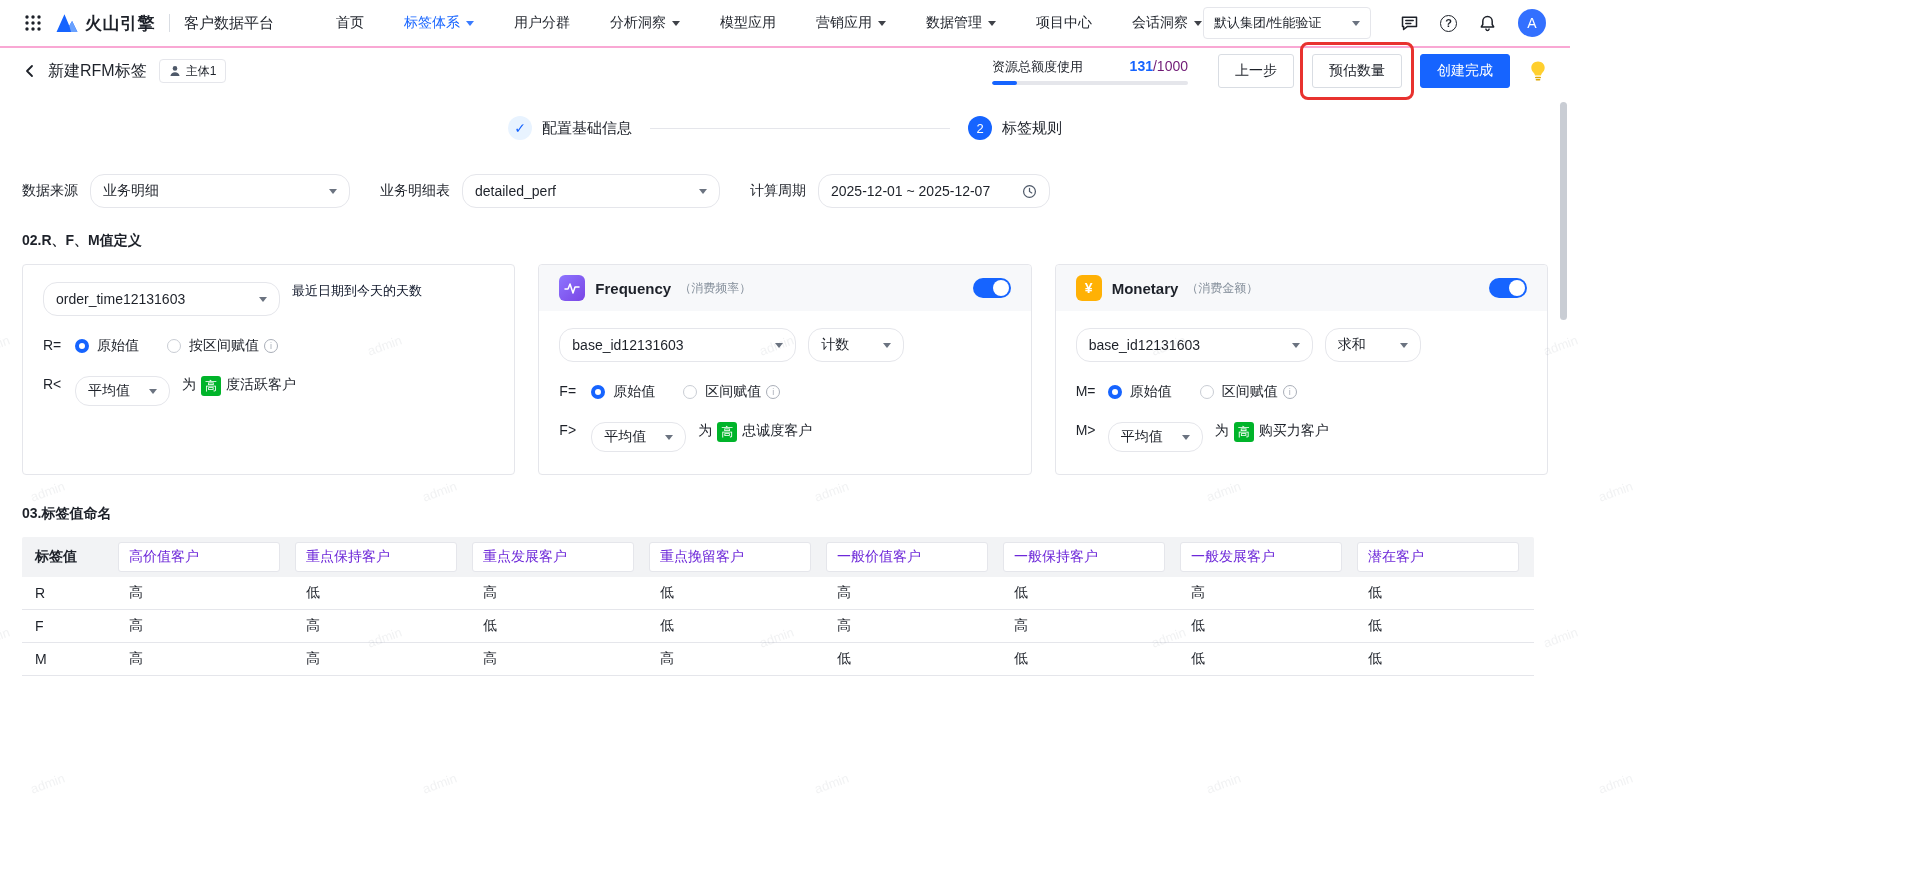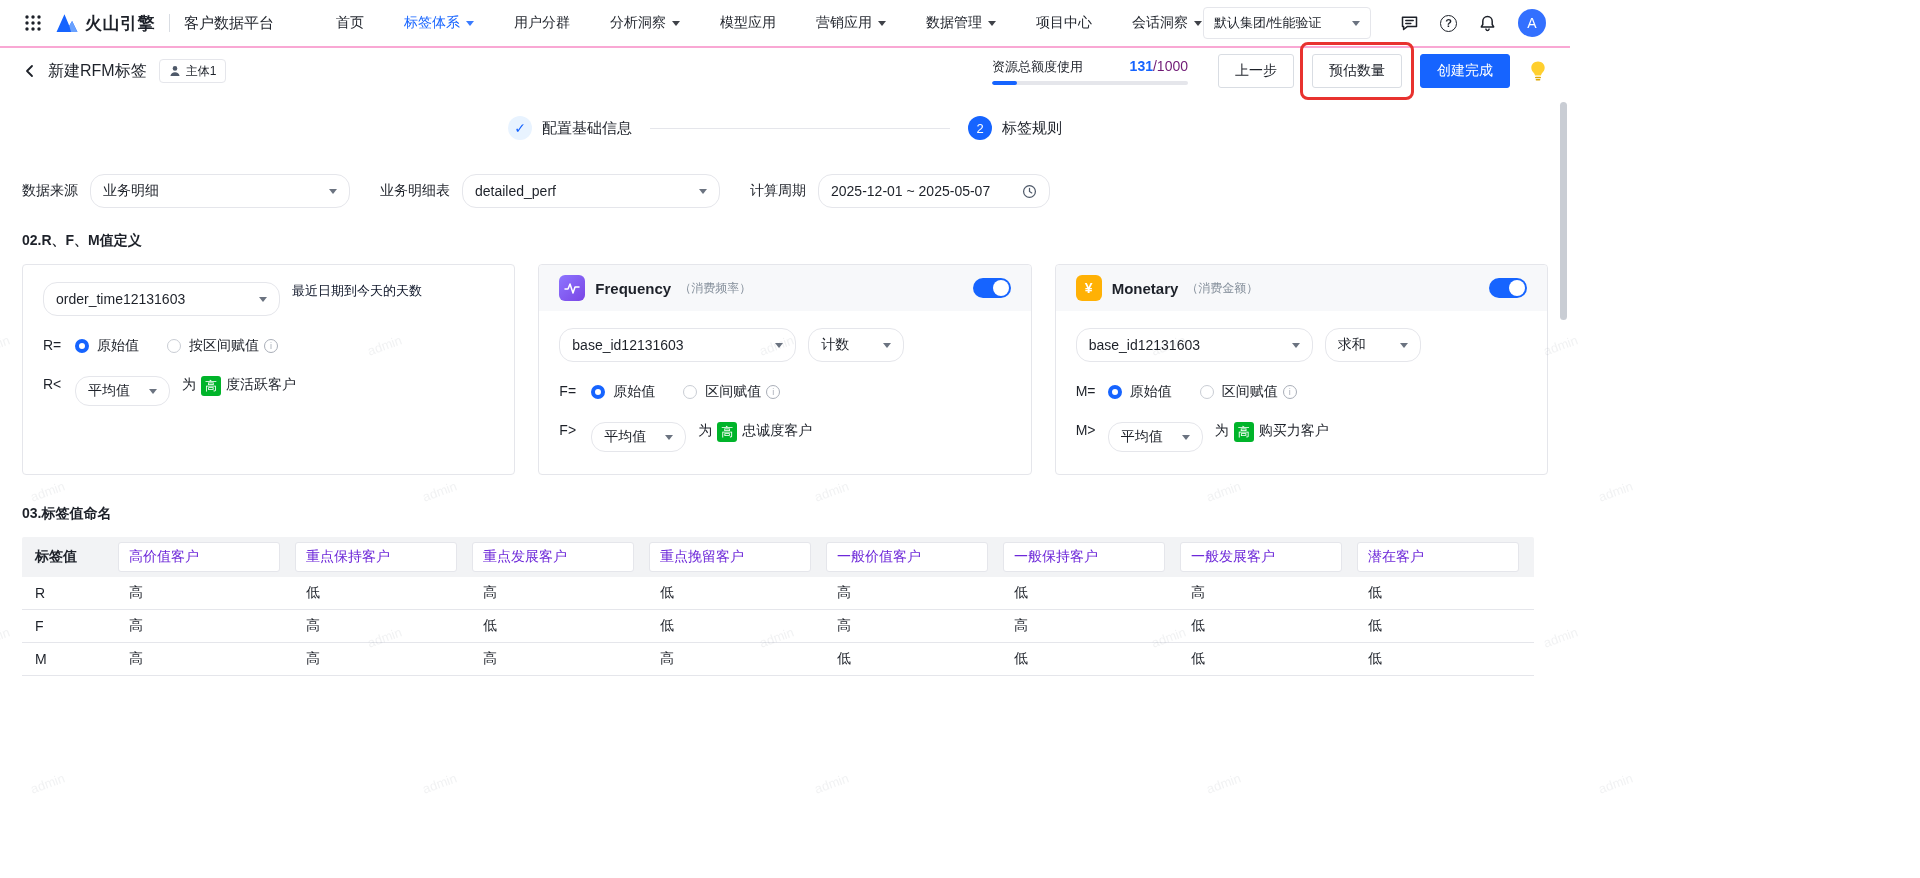--- a/index.html
+++ b/index.html
@@ -246,21 +246,21 @@
     </span>
     <span class="form-gap"></span>
     <span class="form-label">业务明细表</span>
     <span class="select w258">
       <span class="val">detailed_perf</span>
       <i class="sel-caret"></i>
     </span>
     <span class="form-gap"></span>
     <span class="form-label">计算周期</span>
     <span class="select w232">
-      <span class="val">2025-12-01 ~ 2025-05-07</span>
+      <span class="val">2025-12-01 ~ 2025-12-07</span>
       <span style="display:flex">
         <svg width="15" height="15" viewBox="0 0 16 16" fill="none" stroke="#4e5969" stroke-width="1.3" stroke-linecap="round">
             <circle cx="8" cy="8" r="6.3"></circle>
             <path d="M8 4.6V8l2.4 1.5"></path>
           </svg>
       </span>
     </span>
   </div>
 
   <div class="section-title">02.R、F、M值定义</div>

